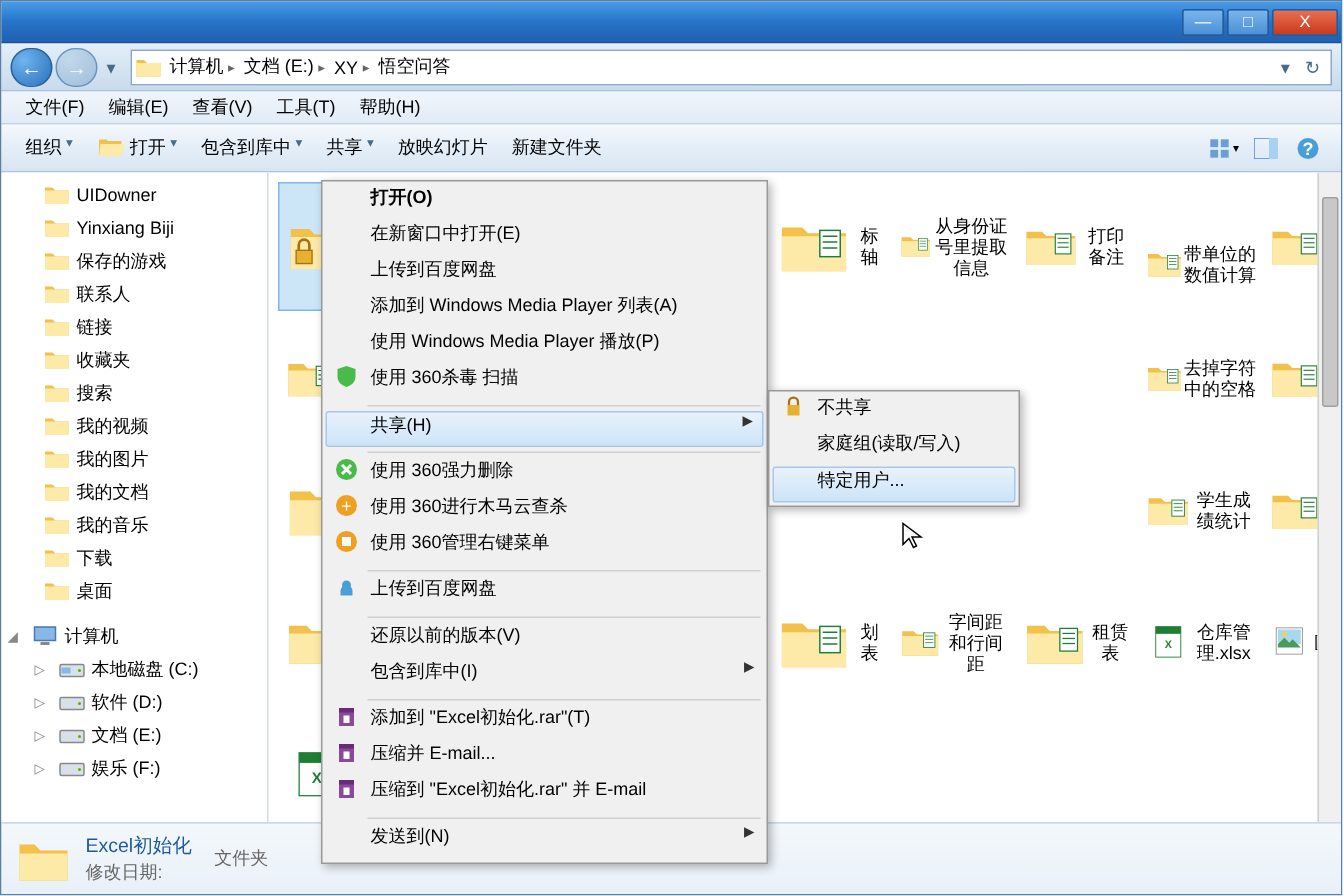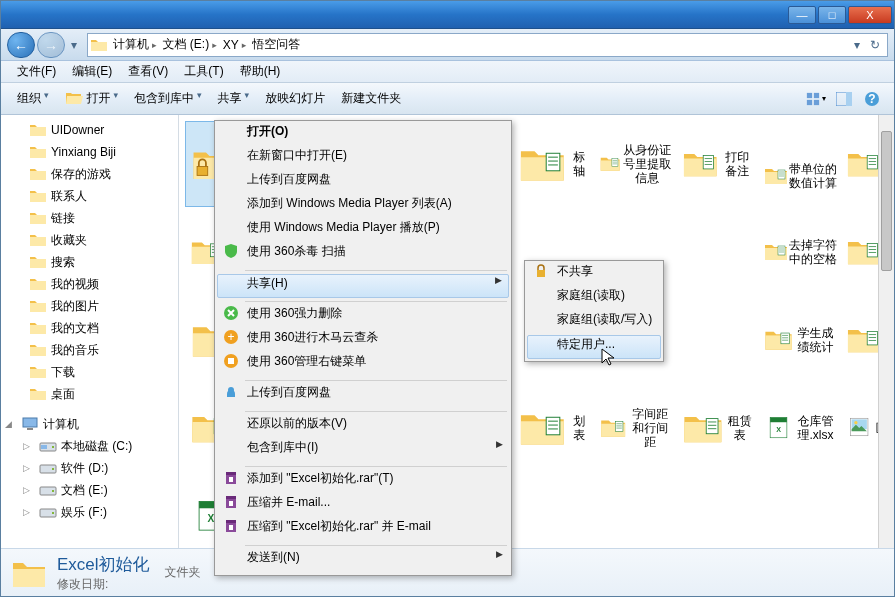--- a/index.html
+++ b/index.html
@@ -35,30 +35,30 @@
 .side-item{position:relative}
 .main{flex:1;overflow:auto;padding:8px;position:relative}
 .files{display:flex;flex-wrap:wrap;gap:4px}
 .file-item{width:82px;height:86px;display:flex;flex-direction:row;align-items:center;padding:4px;text-align:center}
 .file-item .ficon{width:52px;height:44px;margin-bottom:3px}
 .file-item .fname{font-size:12px;line-height:14px;word-break:break-all}
 .file-item.selected{background:#cde6f7;border:1px solid #7cb8e8}
 .detail-pane{height:48px;background:linear-gradient(#f4f8fc,#e8f0f8);border-top:1px solid #c8d8e8;display:flex;align-items:center;padding:4px 10px}
 .detail-pane .dicon{width:36px;height:36px;margin-right:10px}
 .detail-pane .dinfo{display:flex;flex-direction:column}
-.detail-pane .dname{color:#1e5a9a;font-size:17px}
+.detail-pane .dname{color:#1e5a9a;font-size:13px}
 .detail-pane .dmeta{color:#666;font-size:11px}
 .contextmenu{position:absolute;background:#f0f0f0;border:1px solid #999;box-shadow:2px 2px 6px rgba(0,0,0,.3);padding:2px;z-index:100}
 .contextmenu .cm-item{display:flex;align-items:flex-start;height:24px;padding:0 20px 0 30px;position:relative;white-space:nowrap}
 .contextmenu .cm-item:hover,.contextmenu .cm-item.hover{background:linear-gradient(#e8f2fc,#cce4f8);border:1px solid #a8c8e8;border-radius:2px;padding:0 19px 0 29px}
 .contextmenu .cm-item .cicon{position:absolute;left:6px;width:16px;height:16px}
 .contextmenu .cm-item .arr{position:absolute;right:6px;font-size:9px;color:#333}
 .contextmenu .sep{height:1px;background:#d0d0d0;margin:3px 2px 3px 28px}
 .cm1{left:214px;top:120px;width:298px}
-.cm2{left:524px;top:260px;width:140px}
+.cm2{left:512px;top:260px;width:168px}
 .scrollbar{position:absolute;right:0;top:0;bottom:0;width:16px;background:#f0f0f0;border-left:1px solid #d0d0d0}
 .scrollbar .thumb{background:#c8c8c8;border:1px solid #a0a0a0;margin:16px 2px;height:140px;border-radius:2px}
 .cursor{position:absolute;left:600px;top:347px;z-index:200;pointer-events:none}
 </style>
 </head>
 <body>
 
 <div class="window">
   <div class="titlebar">
     <div class="btn">—</div>
@@ -615,23 +615,20 @@
   </div>
 <div class="contextmenu cm2" id="cm2">
     <div class="cm-item">
       <svg class="cicon" viewBox="0 0 16 16">
         <rect x="4" y="7" width="8" height="7" fill="#e8b030"></rect>
         <path d="M5 7V5a3 3 0 016 0v2" fill="none" stroke="#a87010" stroke-width="1.5"></path>
       </svg>
       <span>不共享</span>
     </div>
     <div class="cm-item">
-      <span>家庭组(读取)</span>
-    </div>
-    <div class="cm-item">
       <span>家庭组(读取/写入)</span>
     </div>
     <div class="cm-item hover">
       <span>特定用户...</span>
     </div>
   </div>
 
 <svg class="cursor" width="20" height="20" viewBox="0 0 20 20">
     <path d="M2 2l0 14 4-4 3 6 2-1-3-6 6 0z" fill="#fff" stroke="#000"></path>
   </svg>

